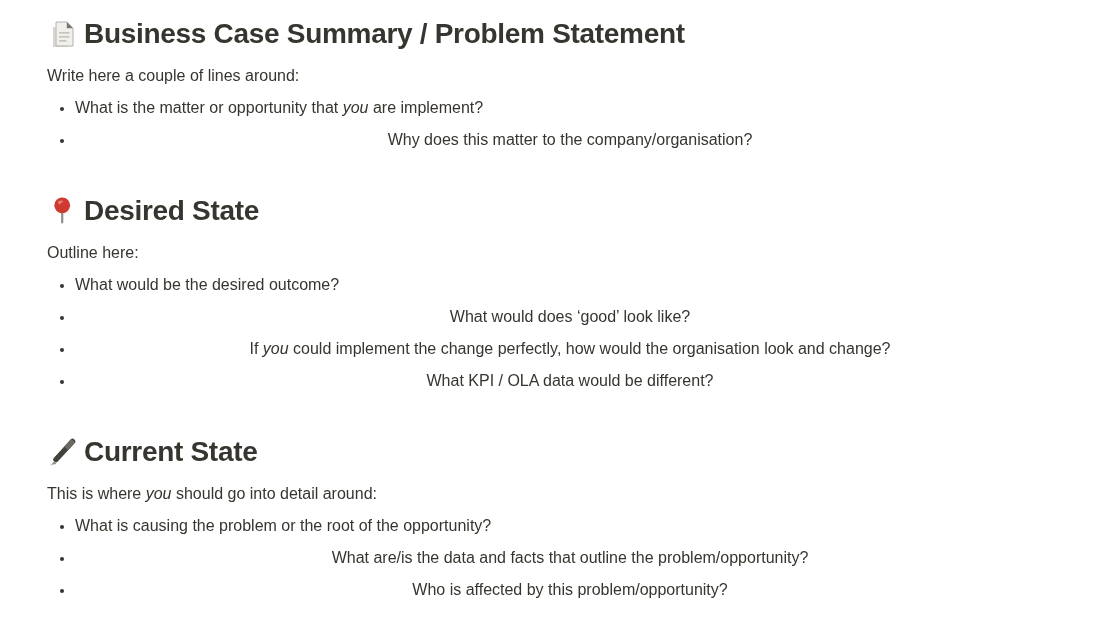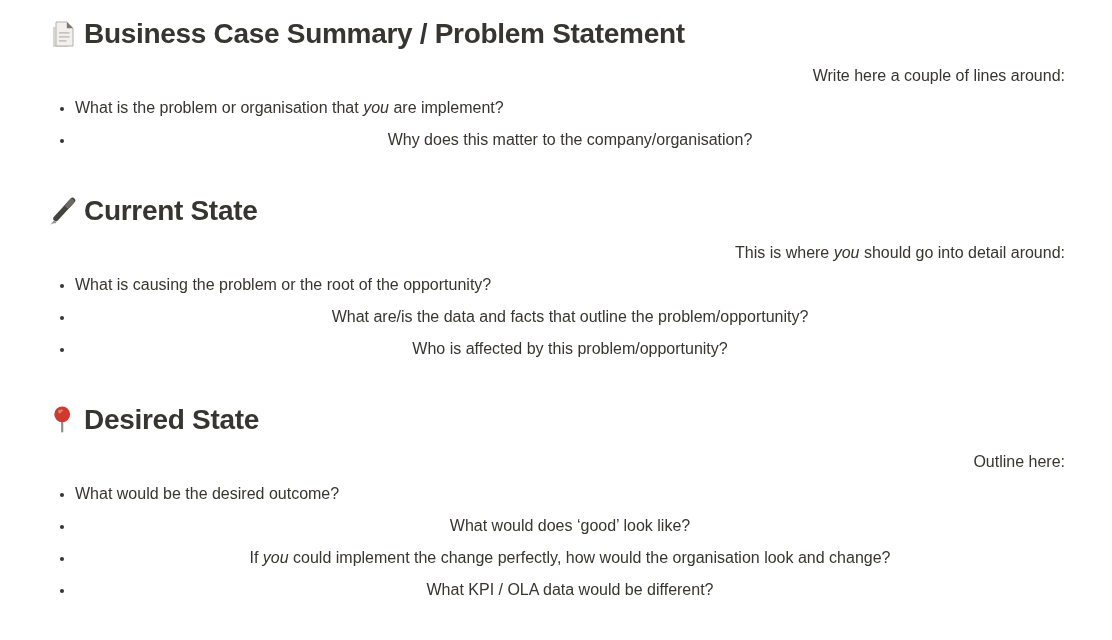--- a/index.html
+++ b/index.html
@@ -35,21 +35,20 @@
     flex: 0 0 30px;
     display: inline-flex;
     align-items: center;
     justify-content: center;
   }
   .emoji svg { width: 30px; height: 30px; display: block; }
   p.intro {
     margin: 12px 0 0 0;
     font-size: 16px;
     line-height: 24px;
-    text-align: right;
   }
   ul.bullets {
     margin: 8px 0 0 0;
     padding: 0 0 0 28px;
     list-style: disc outside;
   }
   ul.bullets li {
     font-size: 16px;
     line-height: 24px;
   }
@@ -71,22 +70,42 @@
           <path d="M19.8 3 L26 9.2 L19.8 9.2 Z" fill="#7a776f"></path>
           <rect x="12" y="13" width="10.5" height="1.7" fill="#c7c4bd"></rect>
           <rect x="12" y="17" width="10.5" height="1.7" fill="#c7c4bd"></rect>
           <rect x="12" y="21" width="7.5" height="1.7" fill="#c7c4bd"></rect>
         </svg>
       </span>
       <span>Business Case Summary / Problem Statement</span>
     </h1>
     <p class="intro"><span>Write here a couple of lines around:</span><em></em><span></span></p>
     <ul class="bullets">
-      <li><span>What is the problem or organisation that </span><em>you</em><span> are implement?</span></li>
+      <li><span>What is the matter or opportunity that </span><em>you</em><span> are implement?</span></li>
       <li><span>Why does this matter to the company/organisation?</span><em></em><span></span></li>
+    </ul>
+  </section>
+
+  <section>
+    <h2>
+      <span class="emoji">
+        <svg viewBox="0 0 30 30" aria-hidden="true">
+          <rect x="14.1" y="15" width="2.2" height="12.5" rx="1.1" fill="#8e8e8e"></rect>
+          <circle cx="15.2" cy="9.3" r="7.9" fill="#cf3a30"></circle>
+          <path d="M11 5.5 Q14 3.8 16.5 5 Q14.5 7 12.5 8.8 Q10.5 7.2 11 5.5 Z" fill="#e9867d" opacity="0.85"></path>
+        </svg>
+      </span>
+      <span>Desired State</span>
+    </h2>
+    <p class="intro"><span>Outline here:</span><em></em><span></span></p>
+    <ul class="bullets">
+      <li><span>What would be the desired outcome?</span><em></em><span></span></li>
+      <li><span>What would does ‘good’ look like?</span><em></em><span></span></li>
+      <li><span>If </span><em>you</em><span> could implement the change perfectly, how would the organisation look and change?</span></li>
+      <li><span>What KPI / OLA data would be different?</span><em></em><span></span></li>
     </ul>
   </section>
 
   <section>
     <h2>
       <span class="emoji">
         <svg viewBox="0 0 30 30" aria-hidden="true">
           <line x1="9" y1="22.5" x2="25.5" y2="4.5" stroke="#44423c" stroke-width="5.5" stroke-linecap="round"></line>
           <line x1="21" y1="9.5" x2="24.5" y2="5.5" stroke="#6b6961" stroke-width="5.5" stroke-linecap="round"></line>
           <path d="M7.2 24.6 L3 28.6 L9.4 26.9 Z" fill="#b8b5ae"></path>
@@ -96,33 +115,13 @@
       <span>Current State</span>
     </h2>
     <p class="intro"><span>This is where </span><em>you</em><span> should go into detail around:</span></p>
     <ul class="bullets">
       <li><span>What is causing the problem or the root of the opportunity?</span><em></em><span></span></li>
       <li><span>What are/is the data and facts that outline the problem/opportunity?</span><em></em><span></span></li>
       <li><span>Who is affected by this problem/opportunity?</span><em></em><span></span></li>
     </ul>
   </section>
 
-  <section>
-    <h2>
-      <span class="emoji">
-        <svg viewBox="0 0 30 30" aria-hidden="true">
-          <rect x="14.1" y="15" width="2.2" height="12.5" rx="1.1" fill="#8e8e8e"></rect>
-          <circle cx="15.2" cy="9.3" r="7.9" fill="#cf3a30"></circle>
-          <path d="M11 5.5 Q14 3.8 16.5 5 Q14.5 7 12.5 8.8 Q10.5 7.2 11 5.5 Z" fill="#e9867d" opacity="0.85"></path>
-        </svg>
-      </span>
-      <span>Desired State</span>
-    </h2>
-    <p class="intro"><span>Outline here:</span><em></em><span></span></p>
-    <ul class="bullets">
-      <li><span>What would be the desired outcome?</span><em></em><span></span></li>
-      <li><span>What would does ‘good’ look like?</span><em></em><span></span></li>
-      <li><span>If </span><em>you</em><span> could implement the change perfectly, how would the organisation look and change?</span></li>
-      <li><span>What KPI / OLA data would be different?</span><em></em><span></span></li>
-    </ul>
-  </section>
-
 </div>
 
 </body></html>

